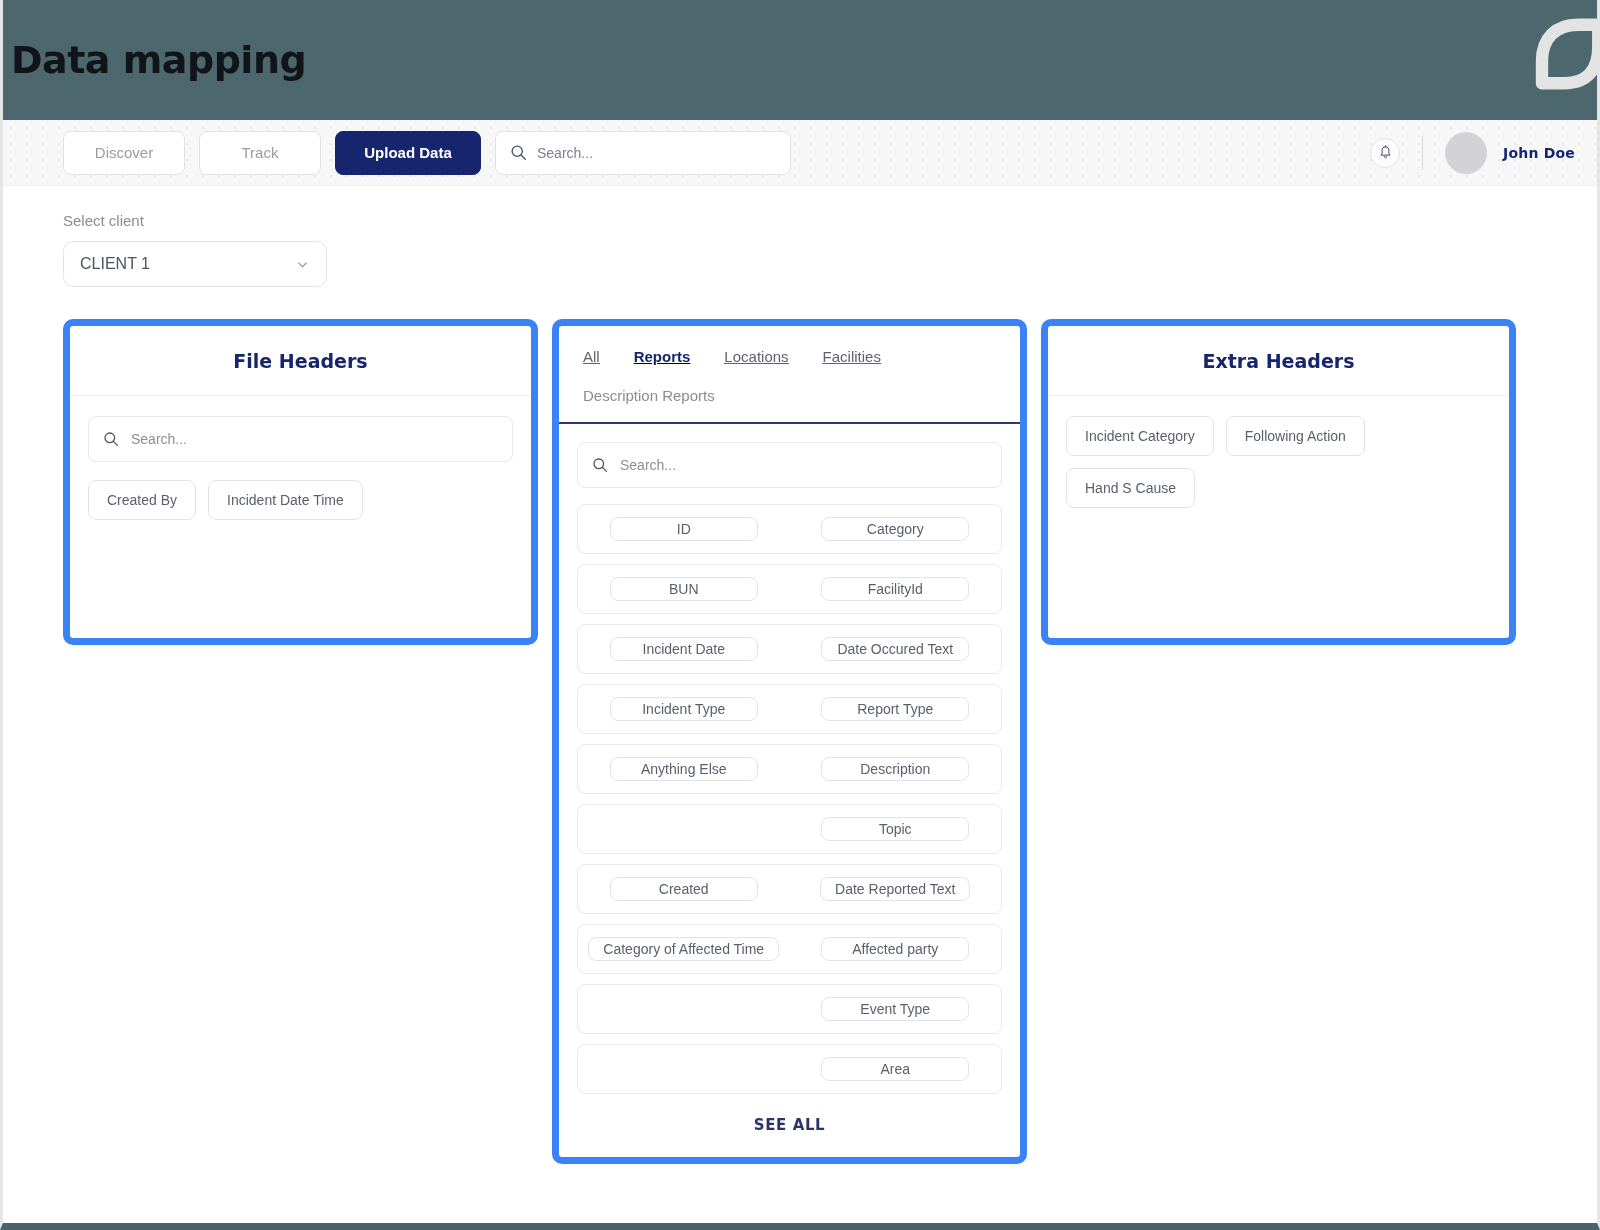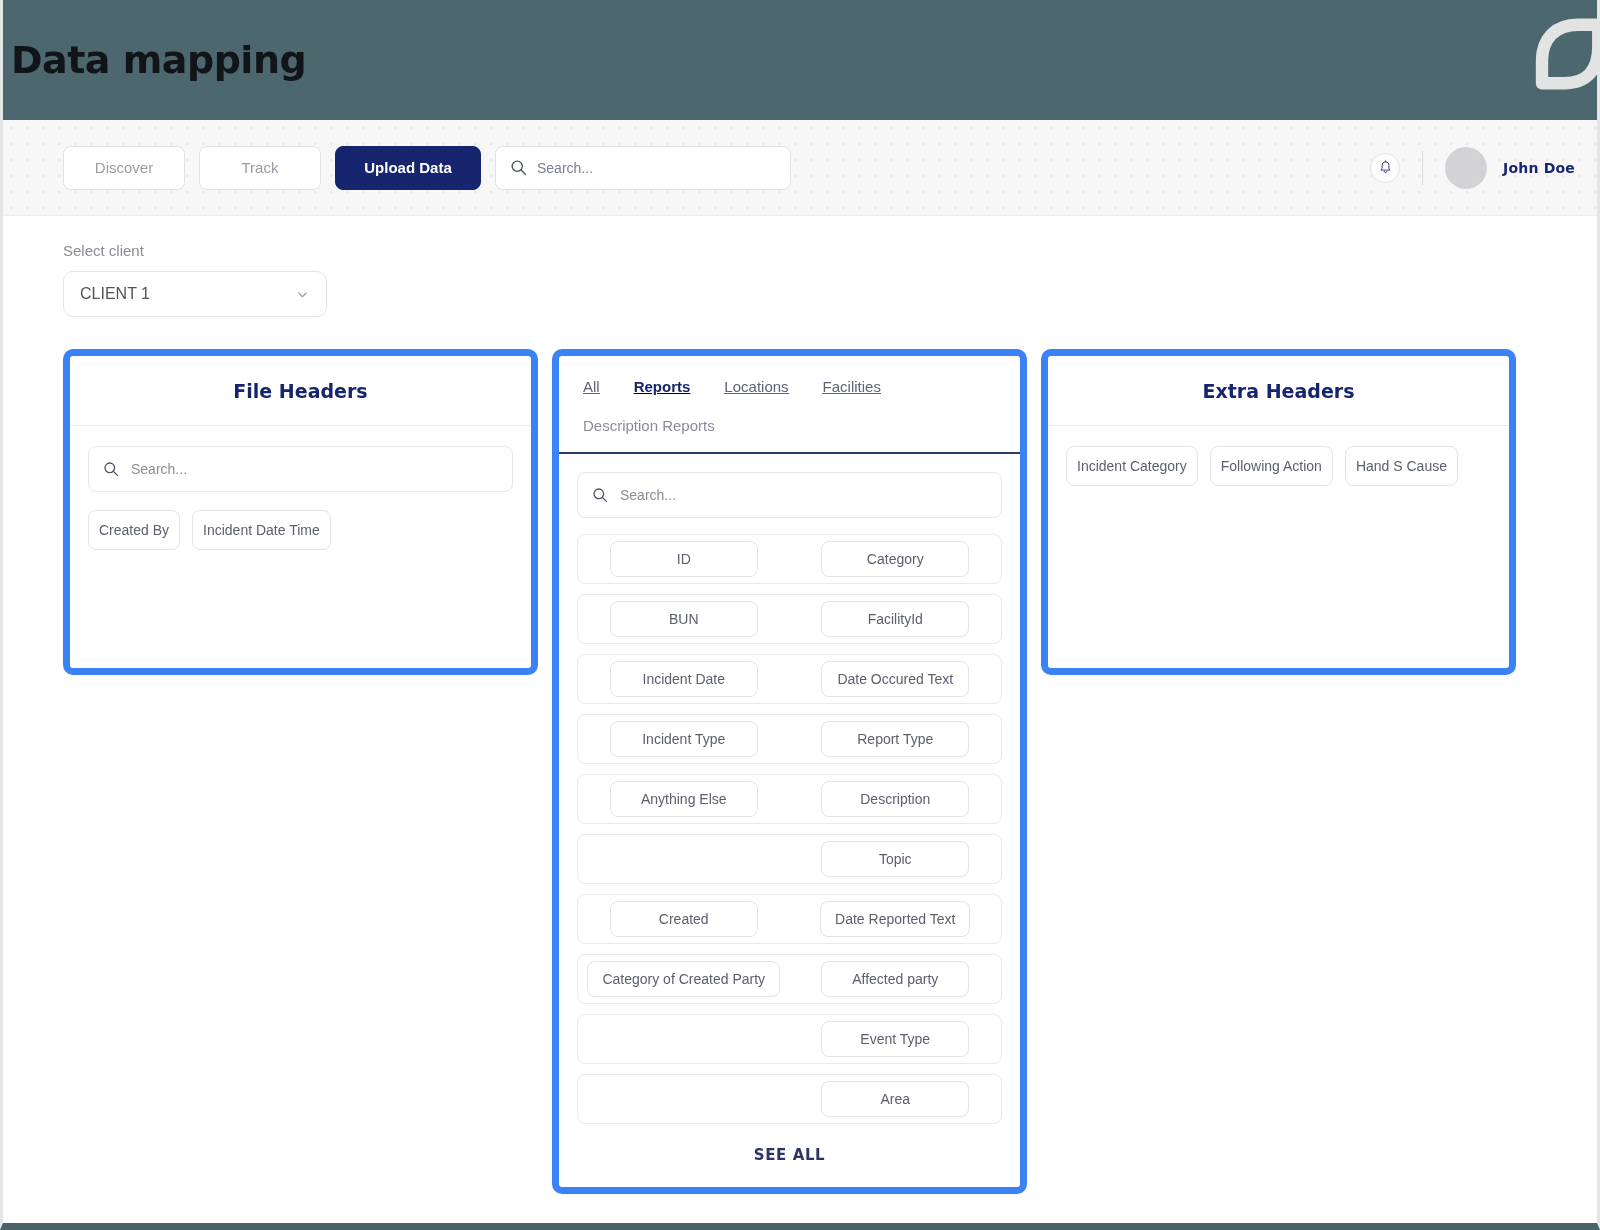--- a/index.html
+++ b/index.html
@@ -36,21 +36,21 @@
     font-family: "DejaVu Sans", sans-serif;
   }
   .logo-mark {
     position: absolute;
     right: -8px; top: 18px;
     width: 72px; height: 72px;
   }
 
   
   .toolbar {
-    height: 96px;
+    height: 66px;
     background:
       radial-gradient(#e6e6ea 1px, transparent 1px) 0 0/16px 16px,
       #f7f7f8;
     display: flex;
     align-items: center;
     padding: 0 22px 0 60px;
     border-bottom: 1px solid #efeff1;
   }
   .tbtn {
     height: 44px;
@@ -161,21 +161,21 @@
   }
   .inner-search .ph { color: #8d8d98; font-size: 14px; }
 
   .chips { display: flex; flex-wrap: wrap; gap: 12px; margin-top: 18px; }
   .chip {
     border: 1px solid #e3e3e9;
     border-radius: 8px;
     background: #ffffff;
     color: #5b5f6c;
     font-size: 14px;
-    padding: 11px 10px;
+    padding: 11px 18px;
     cursor: pointer;
     white-space: nowrap;
   }
 
   
   .tabs-area { padding: 22px 24px 0 24px; border-bottom: 2px solid #2b3a6b; }
   .tabs { display: flex; gap: 34px; align-items: baseline; text-decoration: underline; }
   .tab {
     font-size: 15px; color: #5d6274;
     text-decoration: underline;
@@ -196,21 +196,21 @@
     display: flex; align-items: center;
     position: relative;
   }
   .slot { width: 50%; display: flex; justify-content: center; align-items: center; }
   .slot .pill {
     border: 1px solid #e3e3e9;
     border-radius: 8px;
     background: #ffffff;
     color: #5b5f6c;
     font-size: 14px;
-    height: 36px;
+    height: 24px;
     min-width: 148px;
     padding: 0 14px;
     display: flex; align-items: center; justify-content: center;
     cursor: grab;
     white-space: nowrap;
   }
   .slot.empty { }
   .see-all {
     text-align: center;
     font-size: 15px;
@@ -360,21 +360,21 @@
             <div class="map-row">
               <div class="slot">
                 <div class="pill">Created</div>
               </div>
               <div class="slot">
                 <div class="pill">Date Reported Text</div>
               </div>
             </div>
             <div class="map-row">
               <div class="slot">
-                <div class="pill">Category of Created Party</div>
+                <div class="pill">Category of Affected Time</div>
               </div>
               <div class="slot">
                 <div class="pill">Affected party</div>
               </div>
             </div>
             <div class="map-row">
               <div class="slot empty"></div>
               <div class="slot">
                 <div class="pill">Event Type</div>
               </div>

